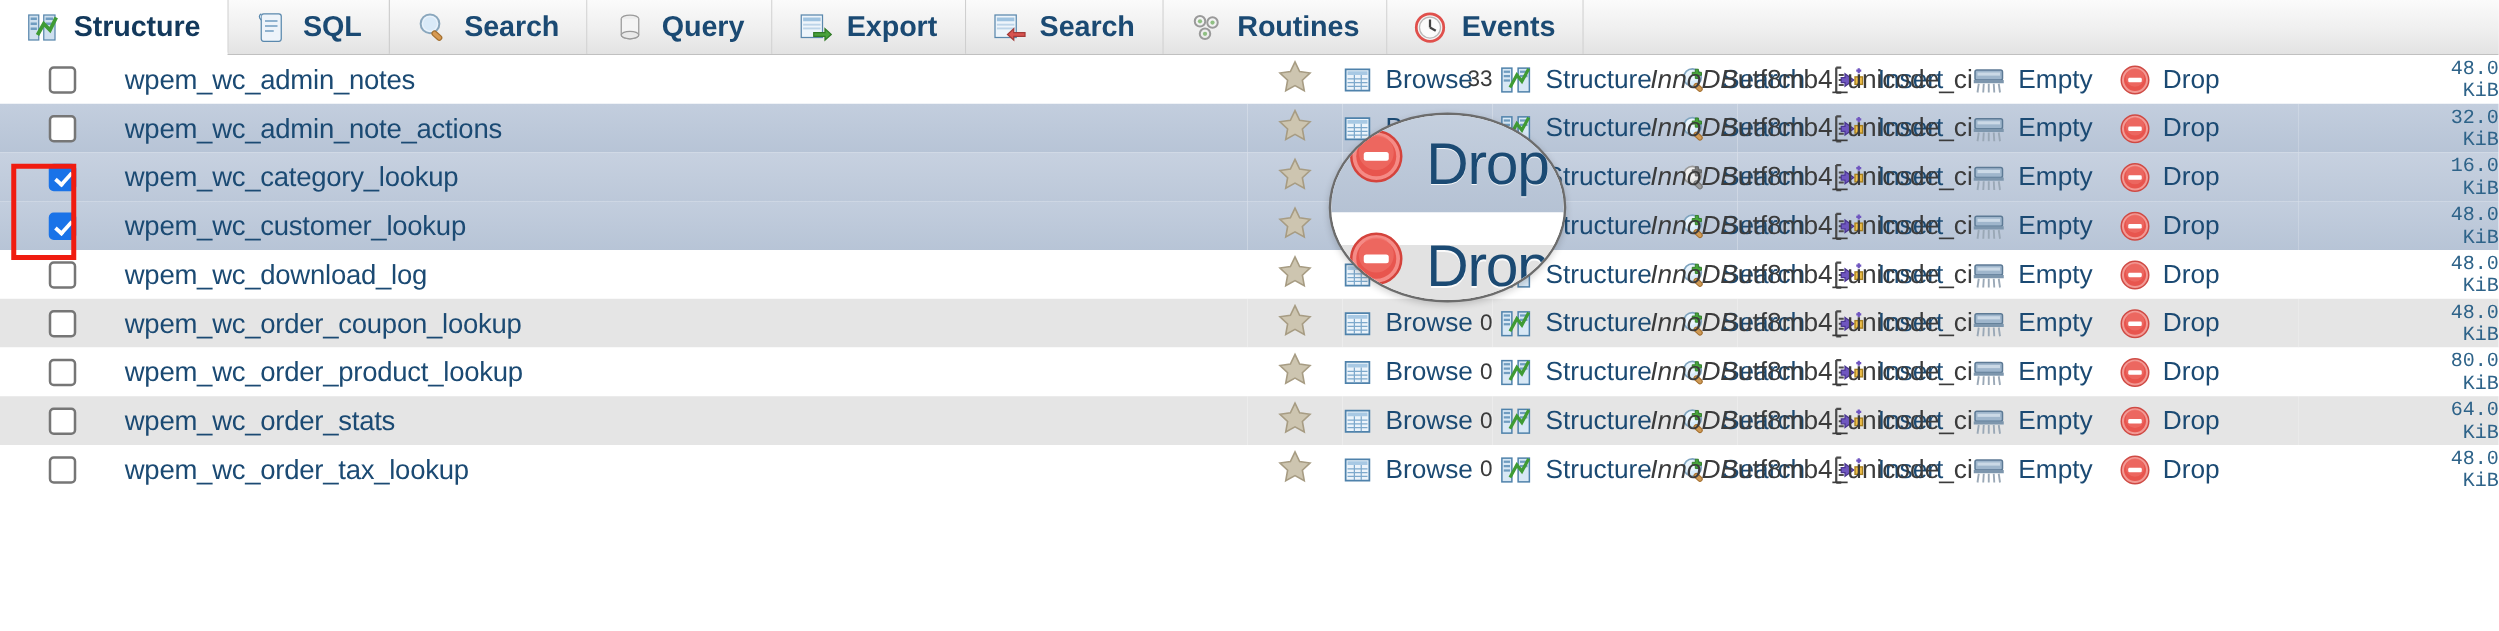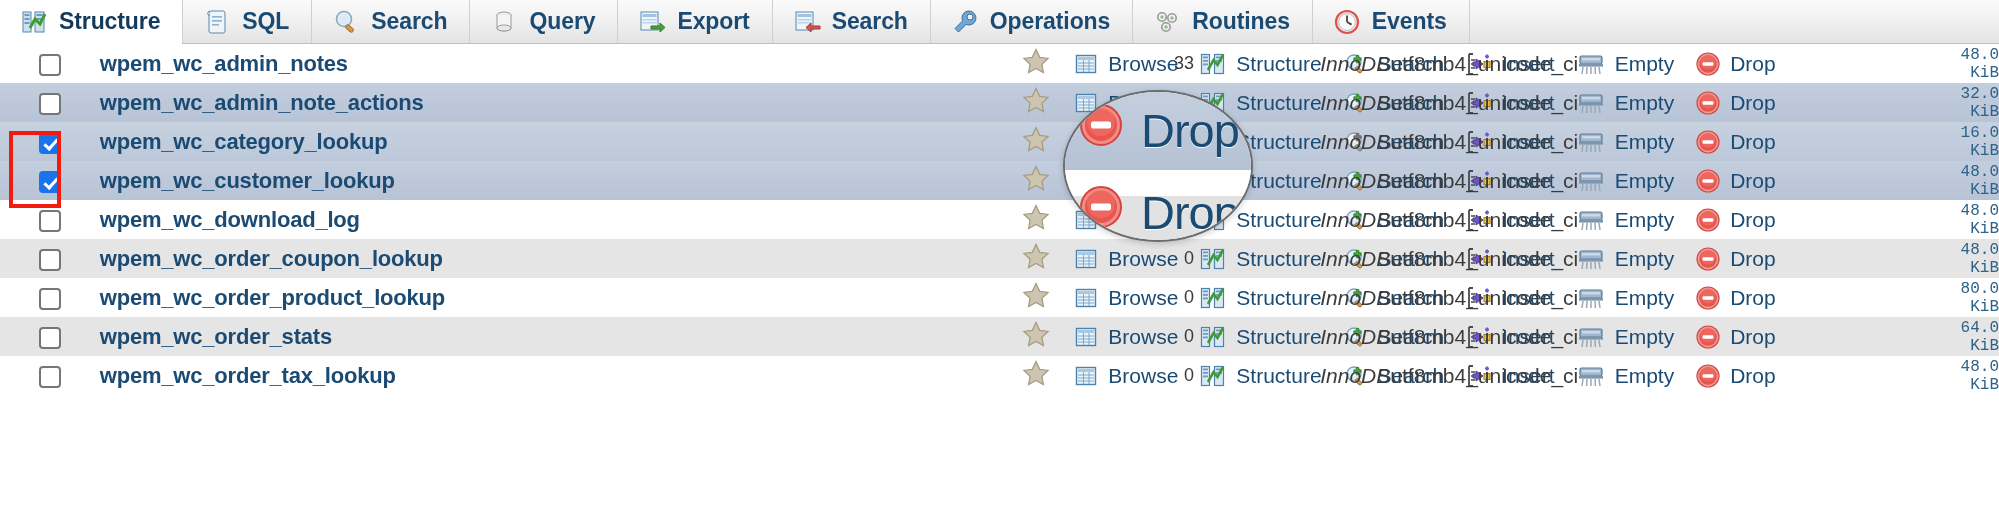--- a/index.html
+++ b/index.html
@@ -68,21 +68,21 @@
   td.c-chk{width:60px;text-align:center;}
   td.c-name{width:540px;padding-left:4px;}
   td.c-star{width:46px;text-align:center;}
   td.c-act{width:0;}
   td.c-rows{width:72px;text-align:right;padding-right:10px;font-size:18px;color:#3b3b3b;font-family:"Liberation Sans",sans-serif;}
   td.c-engine{width:118px;text-align:right;color:#3b3b3b;font-size:21px;font-style:italic;}
   td.c-coll{width:270px;text-align:left;color:#3b3b3b;font-size:21px;}
   td.c-size{width:96px;text-align:right;padding-right:8px;}
 
   .tname{
-    color:#1b4a73;font-weight:bold;font-size:22px;
+    color:#1b4a73;font-weight:normal;font-size:22px;
     text-decoration:none;letter-spacing:-0.2px;
   }
 
   .chk{
     width:22px;height:22px;border:2px solid #767676;border-radius:4px;
     background:#fff;display:inline-block;box-sizing:border-box;vertical-align:middle;
     cursor:pointer;
   }
   .chk.on{
     background:#1a73e8;border-color:#1a73e8;position:relative;
@@ -206,29 +206,20 @@
             <rect x="4.5" y="11" width="14" height="1.5" fill="#bcd4e8"></rect>
             <rect x="4.5" y="14" width="14" height="1.5" fill="#bcd4e8"></rect>
             <path d="M27 18 h-9 l0-3 l-5 4.5 l5 4.5 l0-3 h9 z" fill="#d9534f" stroke="#a33b38"></path>
           </svg>
         </span>
         <span class="tlabel">Search</span>
       </div>
       <div class="tab">
         <span>
           <svg class="ticon" viewBox="0 0 28 28">
-            <path d="M18 3 a7 7 0 0 0 -6.4 9.9 L4 20.5 l3.5 3.5 l7.6-7.6 A7 7 0 1 0 18 3 z" fill="#6fa8d4" stroke="#3f6f96"></path>
-            <circle cx="19" cy="9" r="3" fill="#e8f2fa" stroke="#3f6f96"></circle>
-          </svg>
-        </span>
-        <span class="tlabel">Operations</span>
-      </div>
-      <div class="tab">
-        <span>
-          <svg class="ticon" viewBox="0 0 28 28">
             <g fill="none" stroke="#9a9a9a" stroke-width="1.6">
               <circle cx="9" cy="9" r="4.2"></circle>
               <circle cx="19" cy="10" r="4.2"></circle>
               <circle cx="13" cy="19" r="4.2"></circle>
             </g>
             <circle cx="9" cy="9" r="1.7" fill="#8fbf82"></circle>
             <circle cx="19" cy="10" r="1.7" fill="#8fbf82"></circle>
             <circle cx="13" cy="19" r="1.7" fill="#8fbf82"></circle>
           </svg>
         </span>

